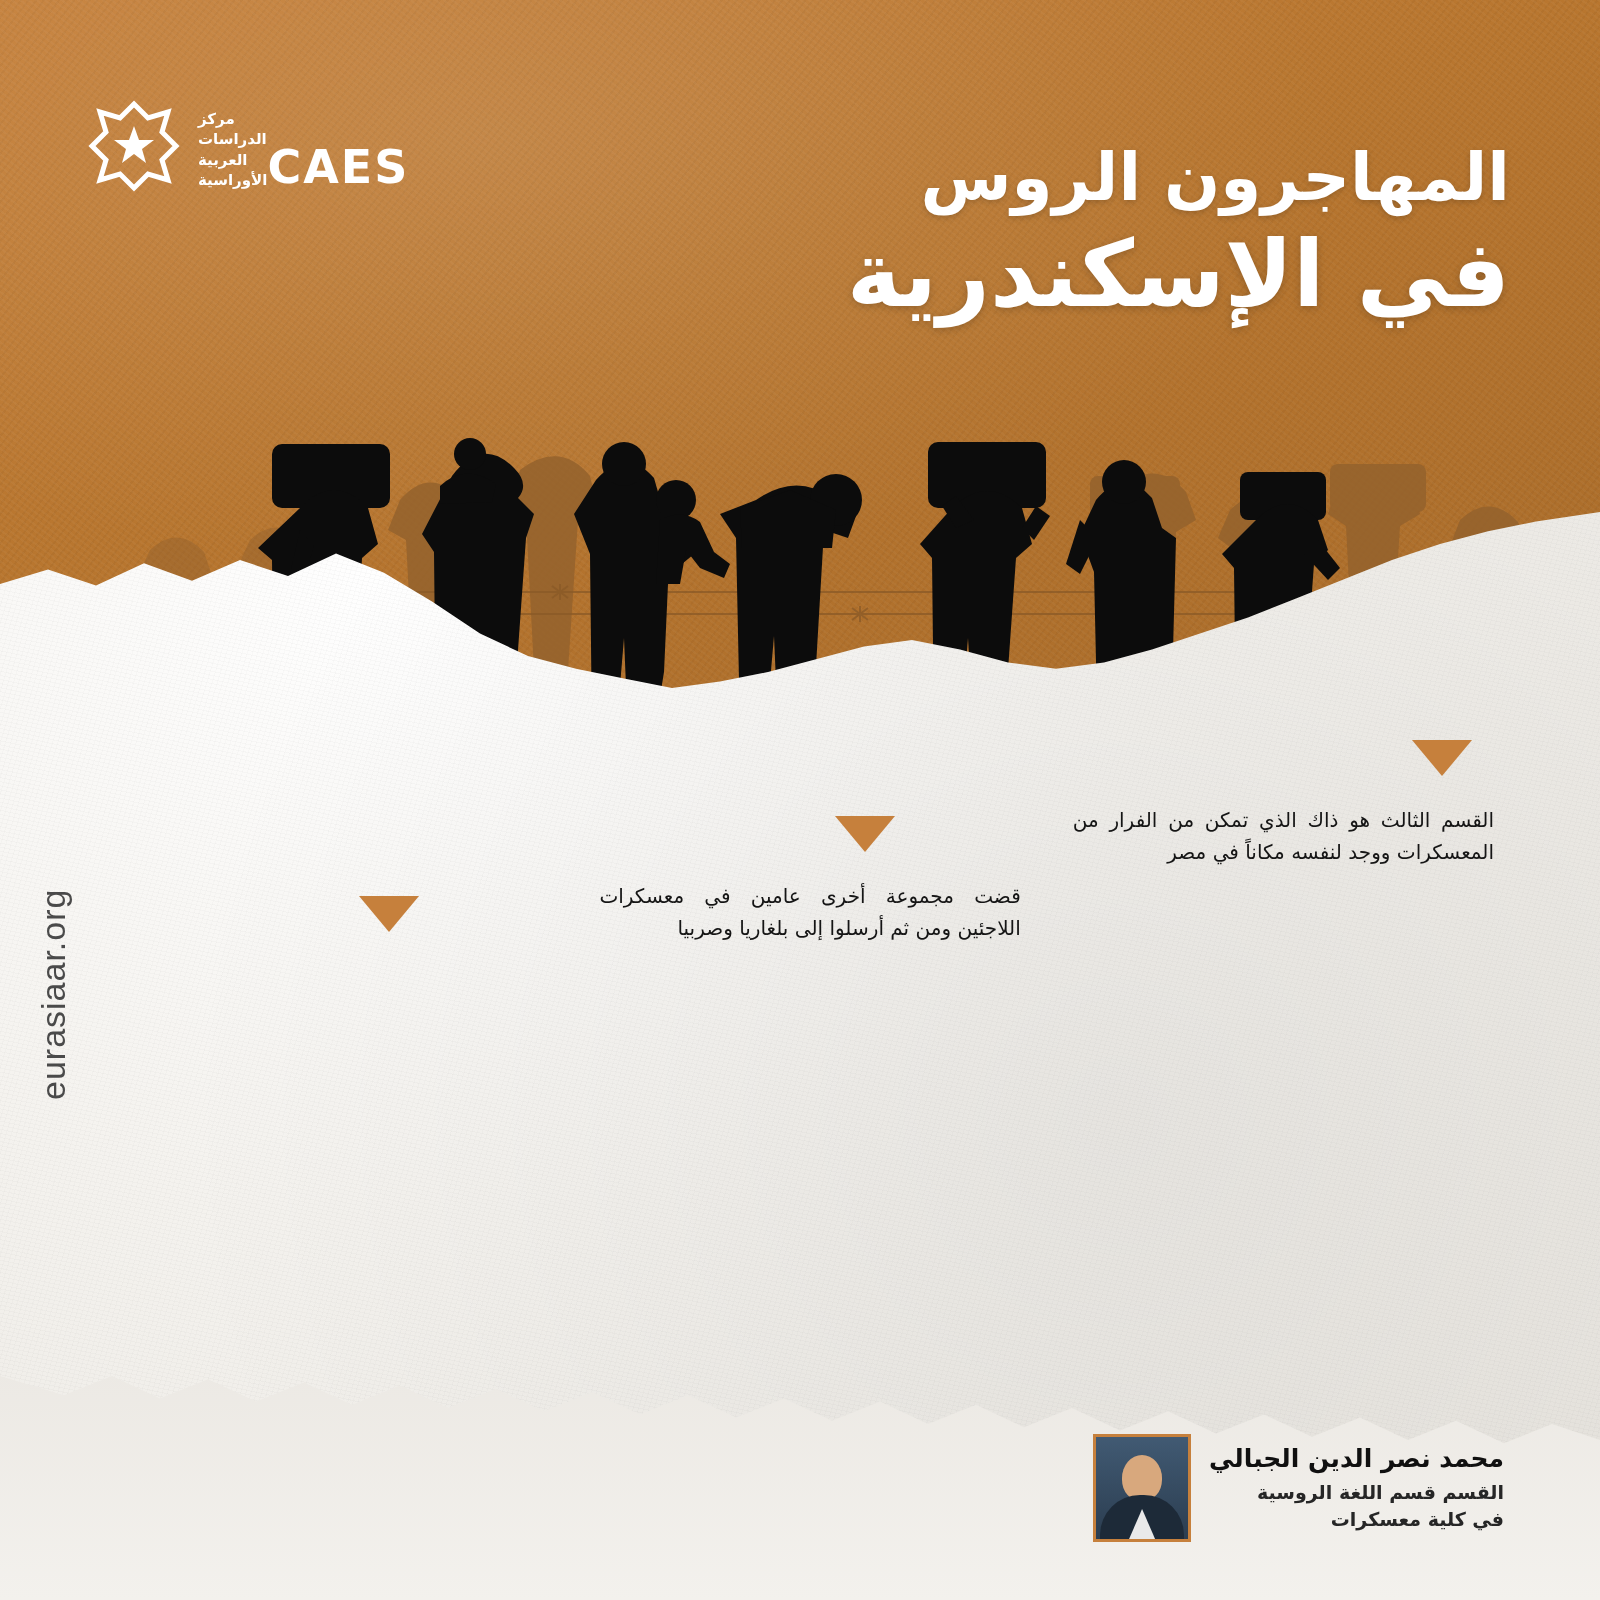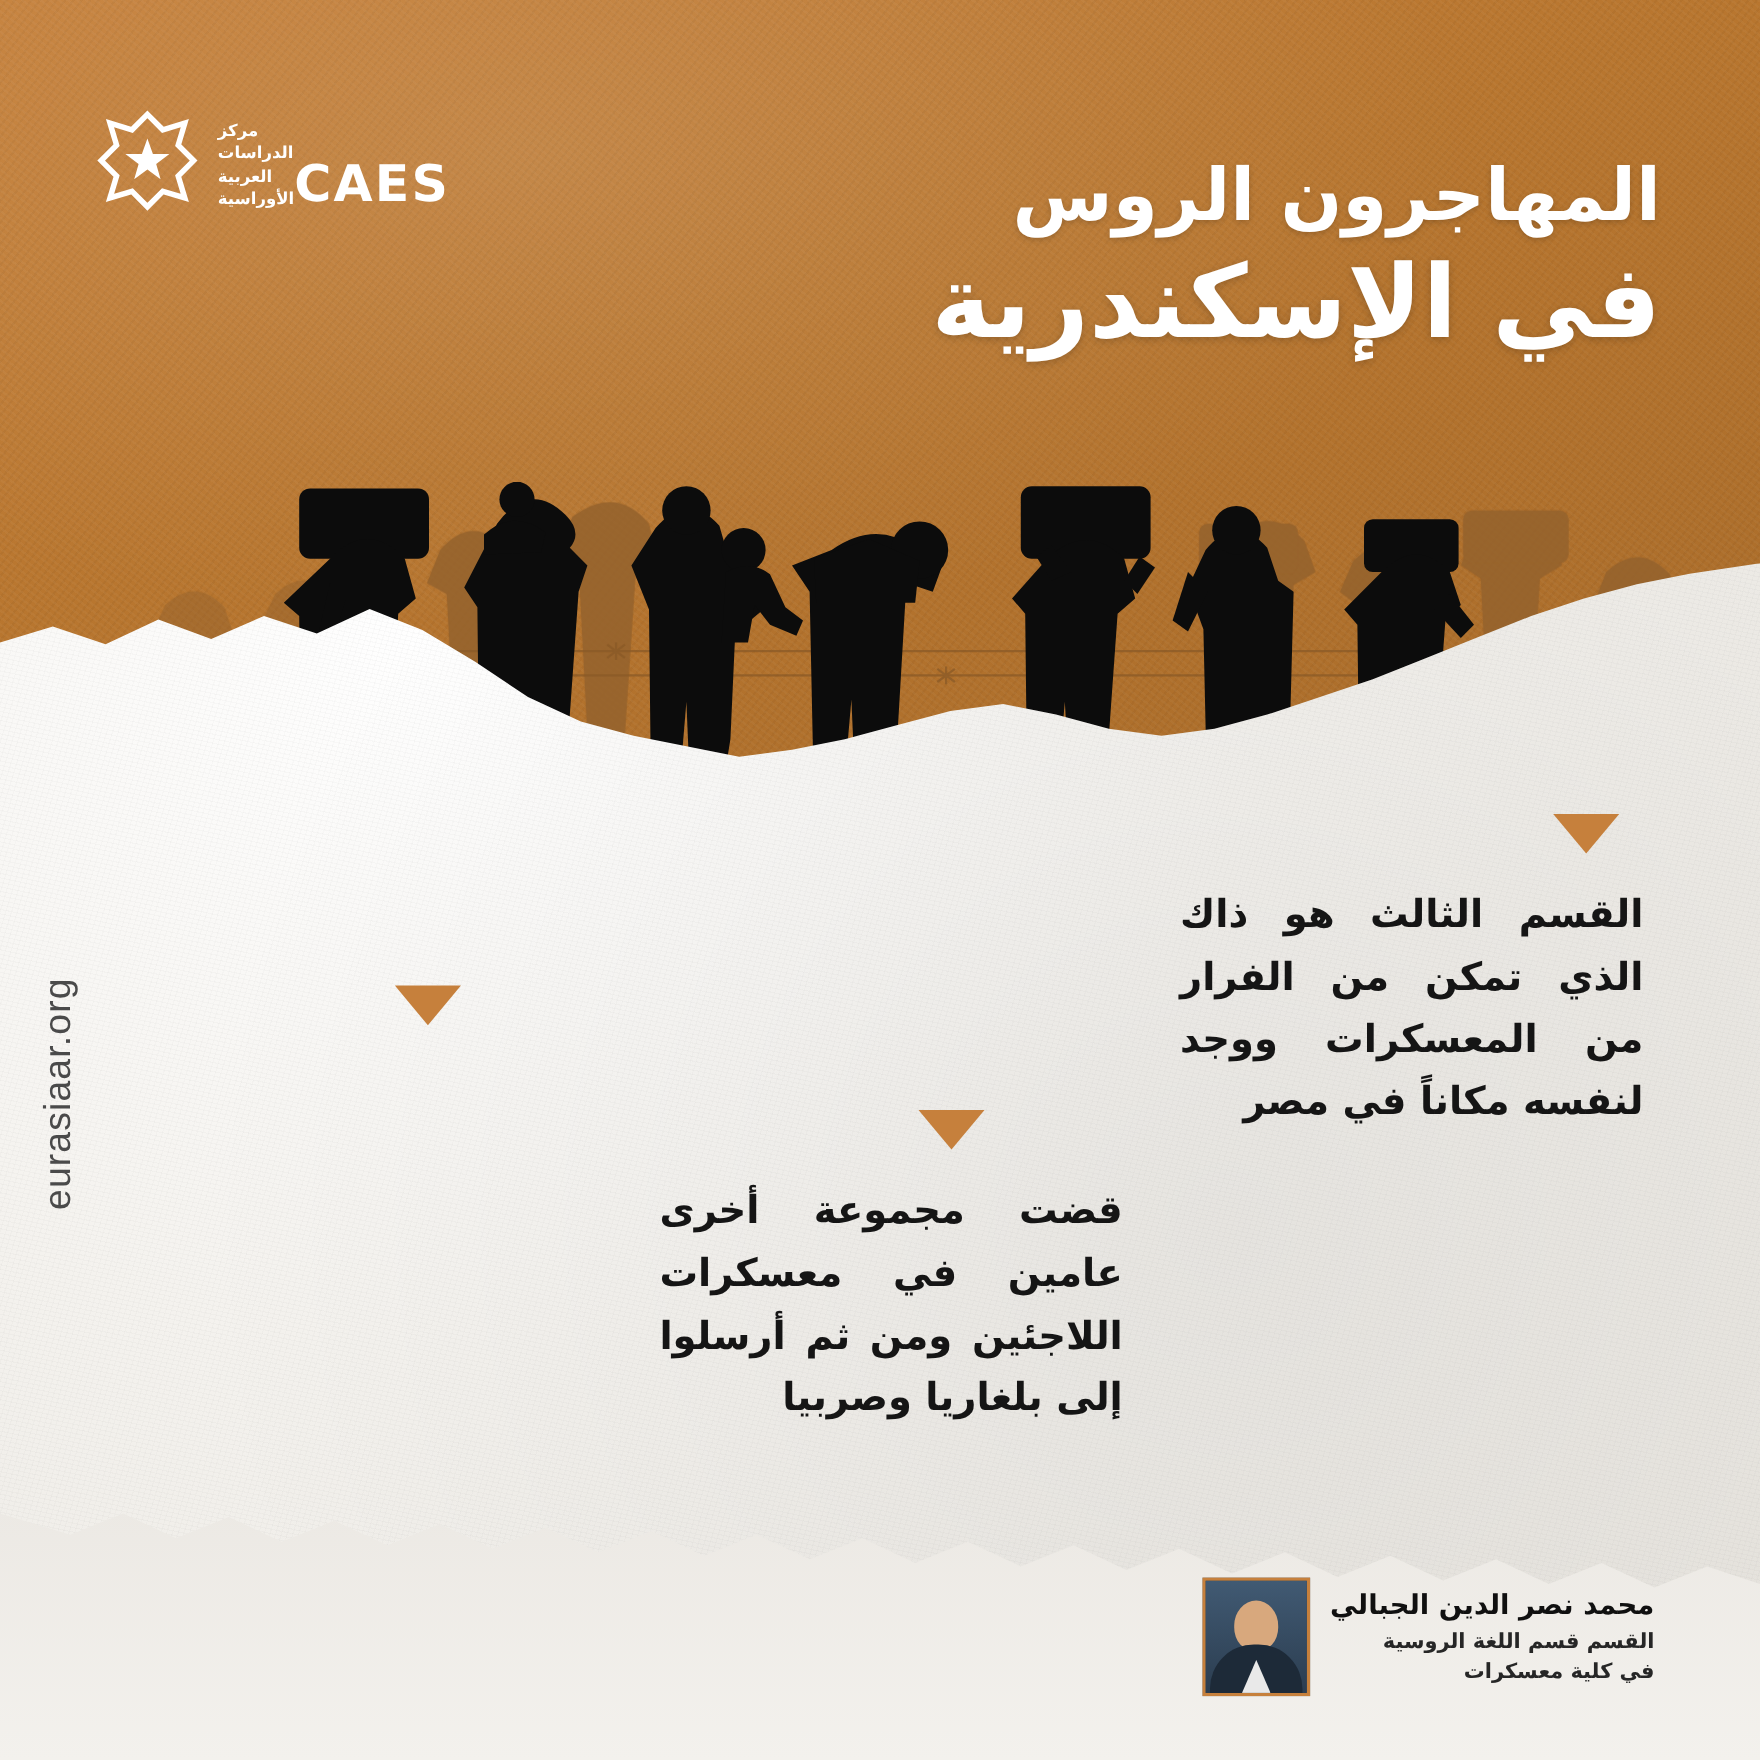--- a/index.html
+++ b/index.html
@@ -114,29 +114,29 @@
     width:33.33%;
     display:flex;flex-direction:column;align-items:flex-start;
     padding:0 26px;
     box-sizing:border-box;
   }
   .tri{
     width:0;height:0;border-left:30px solid transparent;border-right:30px solid transparent;
     border-top:36px solid #c6803c;margin-bottom:28px;
   }
   .col-body{
-    font-size:35px;line-height:1.62;color:#151515;font-weight:bold;
+    font-size:20px;line-height:1.62;color:#151515;font-weight:normal;
     text-align:justify;text-align-last:right;direction:rtl;width:100%;
     letter-spacing:0px;
   }
   .c1 .tri{margin-right:22px;}
   .c2 .tri{margin-right:126px;}
   .c3 .tri{margin-right:128px;}
   .c1{padding-top:40px;}
-  .c2{padding-top:116px;justify-content:flex-end;}
+  .c2{padding-top:116px;}
   .c3{padding-top:196px;}
   
   .site-url{
     position:absolute;left:34px;top:1100px;
     transform:rotate(-90deg);transform-origin:left top;
     font-size:34px;color:#4a4a4a;letter-spacing:1px;
     font-family:"Liberation Sans",sans-serif;direction:ltr;
     white-space:nowrap;z-index:6;
   }
   

